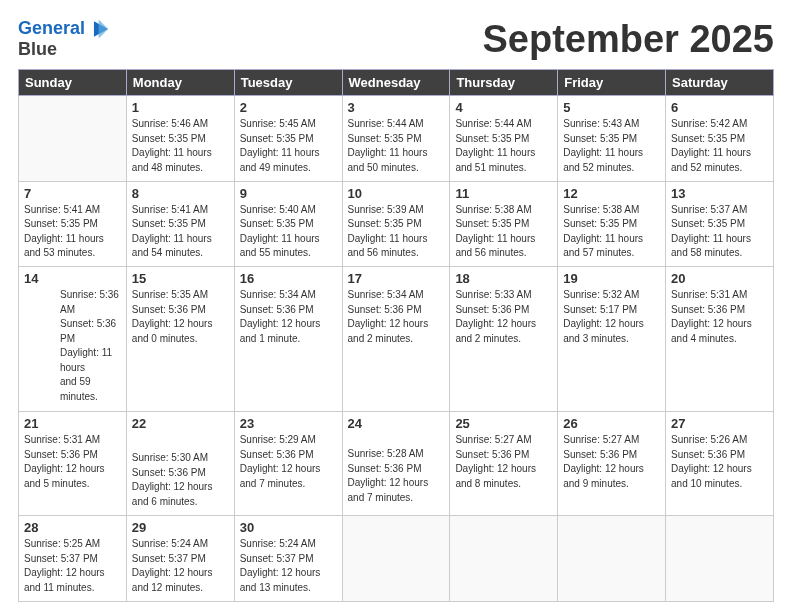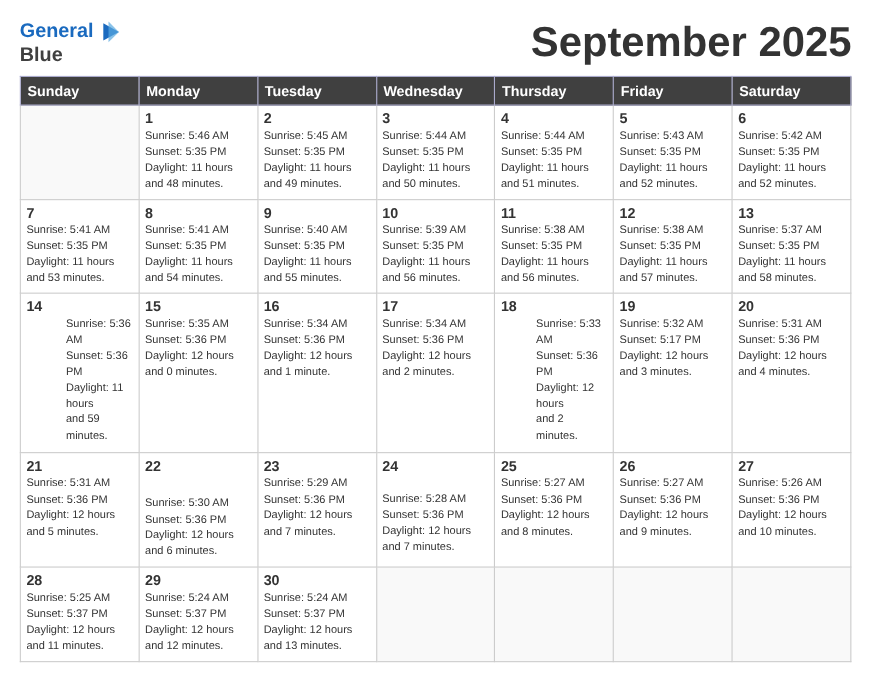--- a/index.html
+++ b/index.html
@@ -252,21 +252,21 @@
           </td>
           <td>
             <span class="day-number">17</span>
             <div class="day-info" style="white-space: pre-line;">Sunrise: 5:34 AM
 Sunset: 5:36 PM
 Daylight: 12 hours
 and 2 minutes.</div>
           </td>
           <td>
             <span class="day-number">18</span>
-            <div class="day-info" style="white-space: pre-line; margin-left: 32px;">Sunrise: 5:33 AM
+            <div class="day-info" style="white-space: pre-line;">Sunrise: 5:33 AM
 Sunset: 5:36 PM
 Daylight: 12 hours
 and 2 minutes.</div>
           </td>
           <td>
             <span class="day-number">19</span>
             <div class="day-info" style="white-space: pre-line;">Sunrise: 5:32 AM
 Sunset: 5:17 PM
 Daylight: 12 hours
 and 3 minutes.</div>

